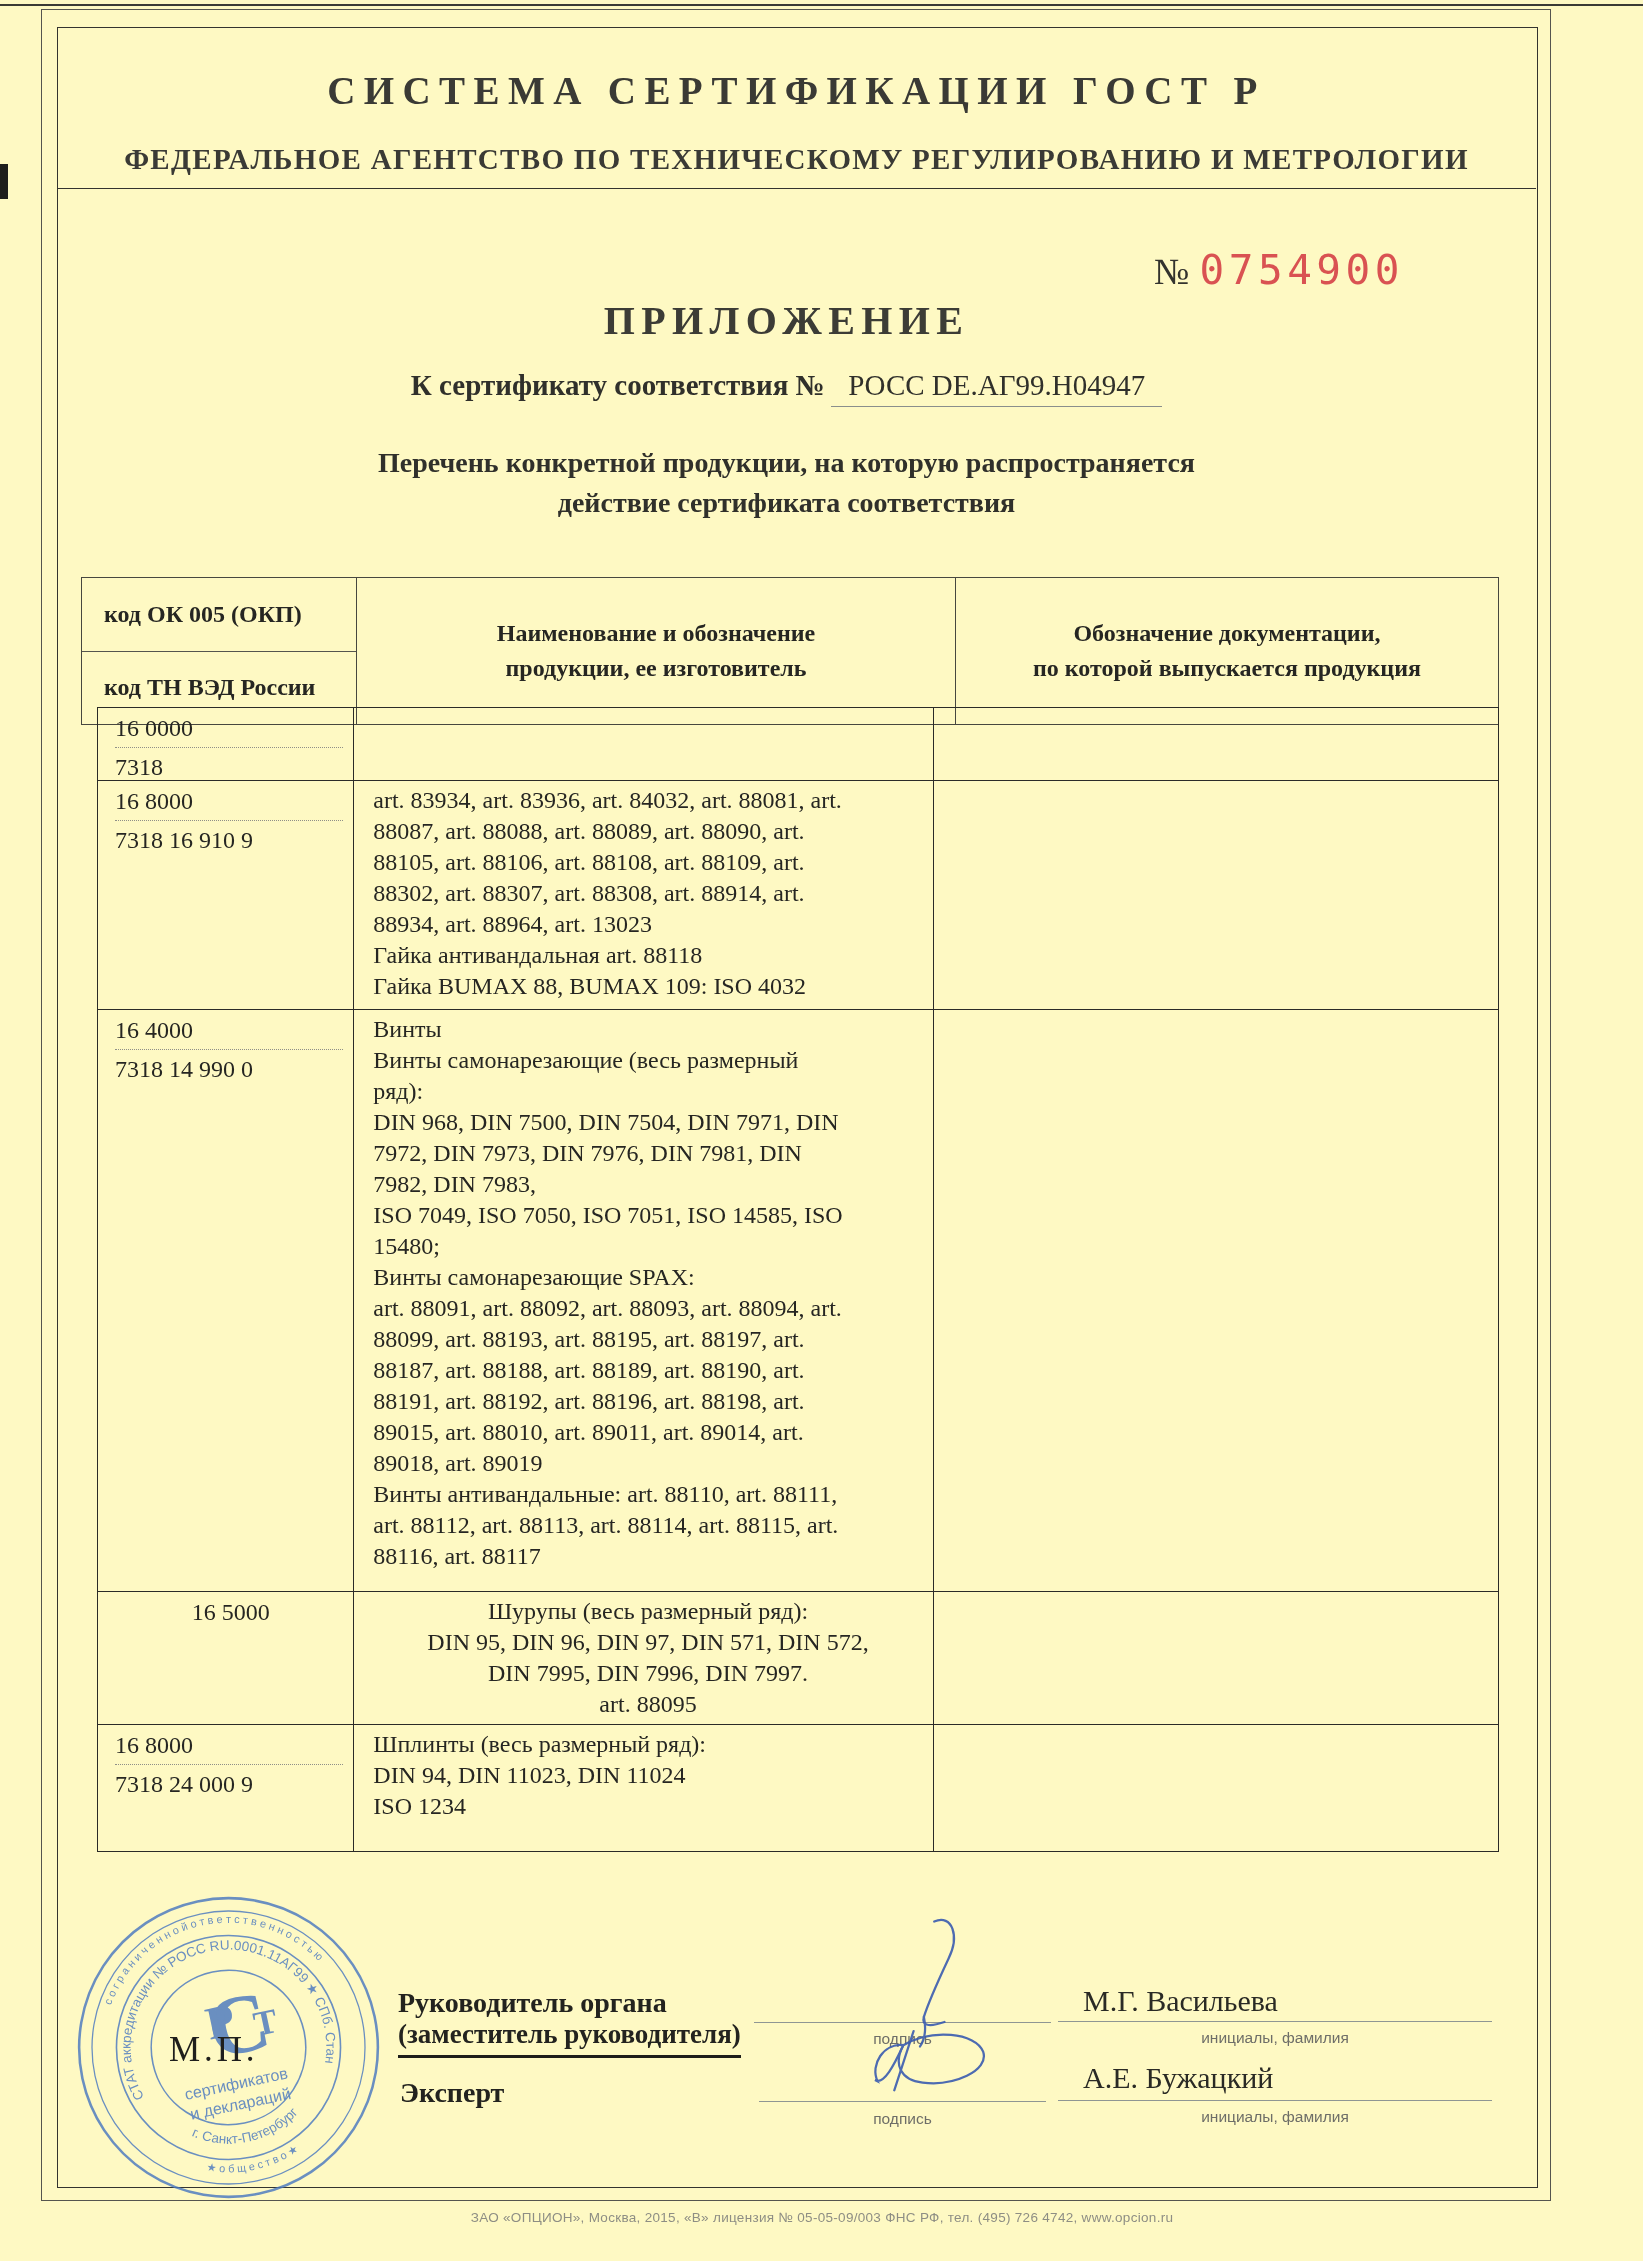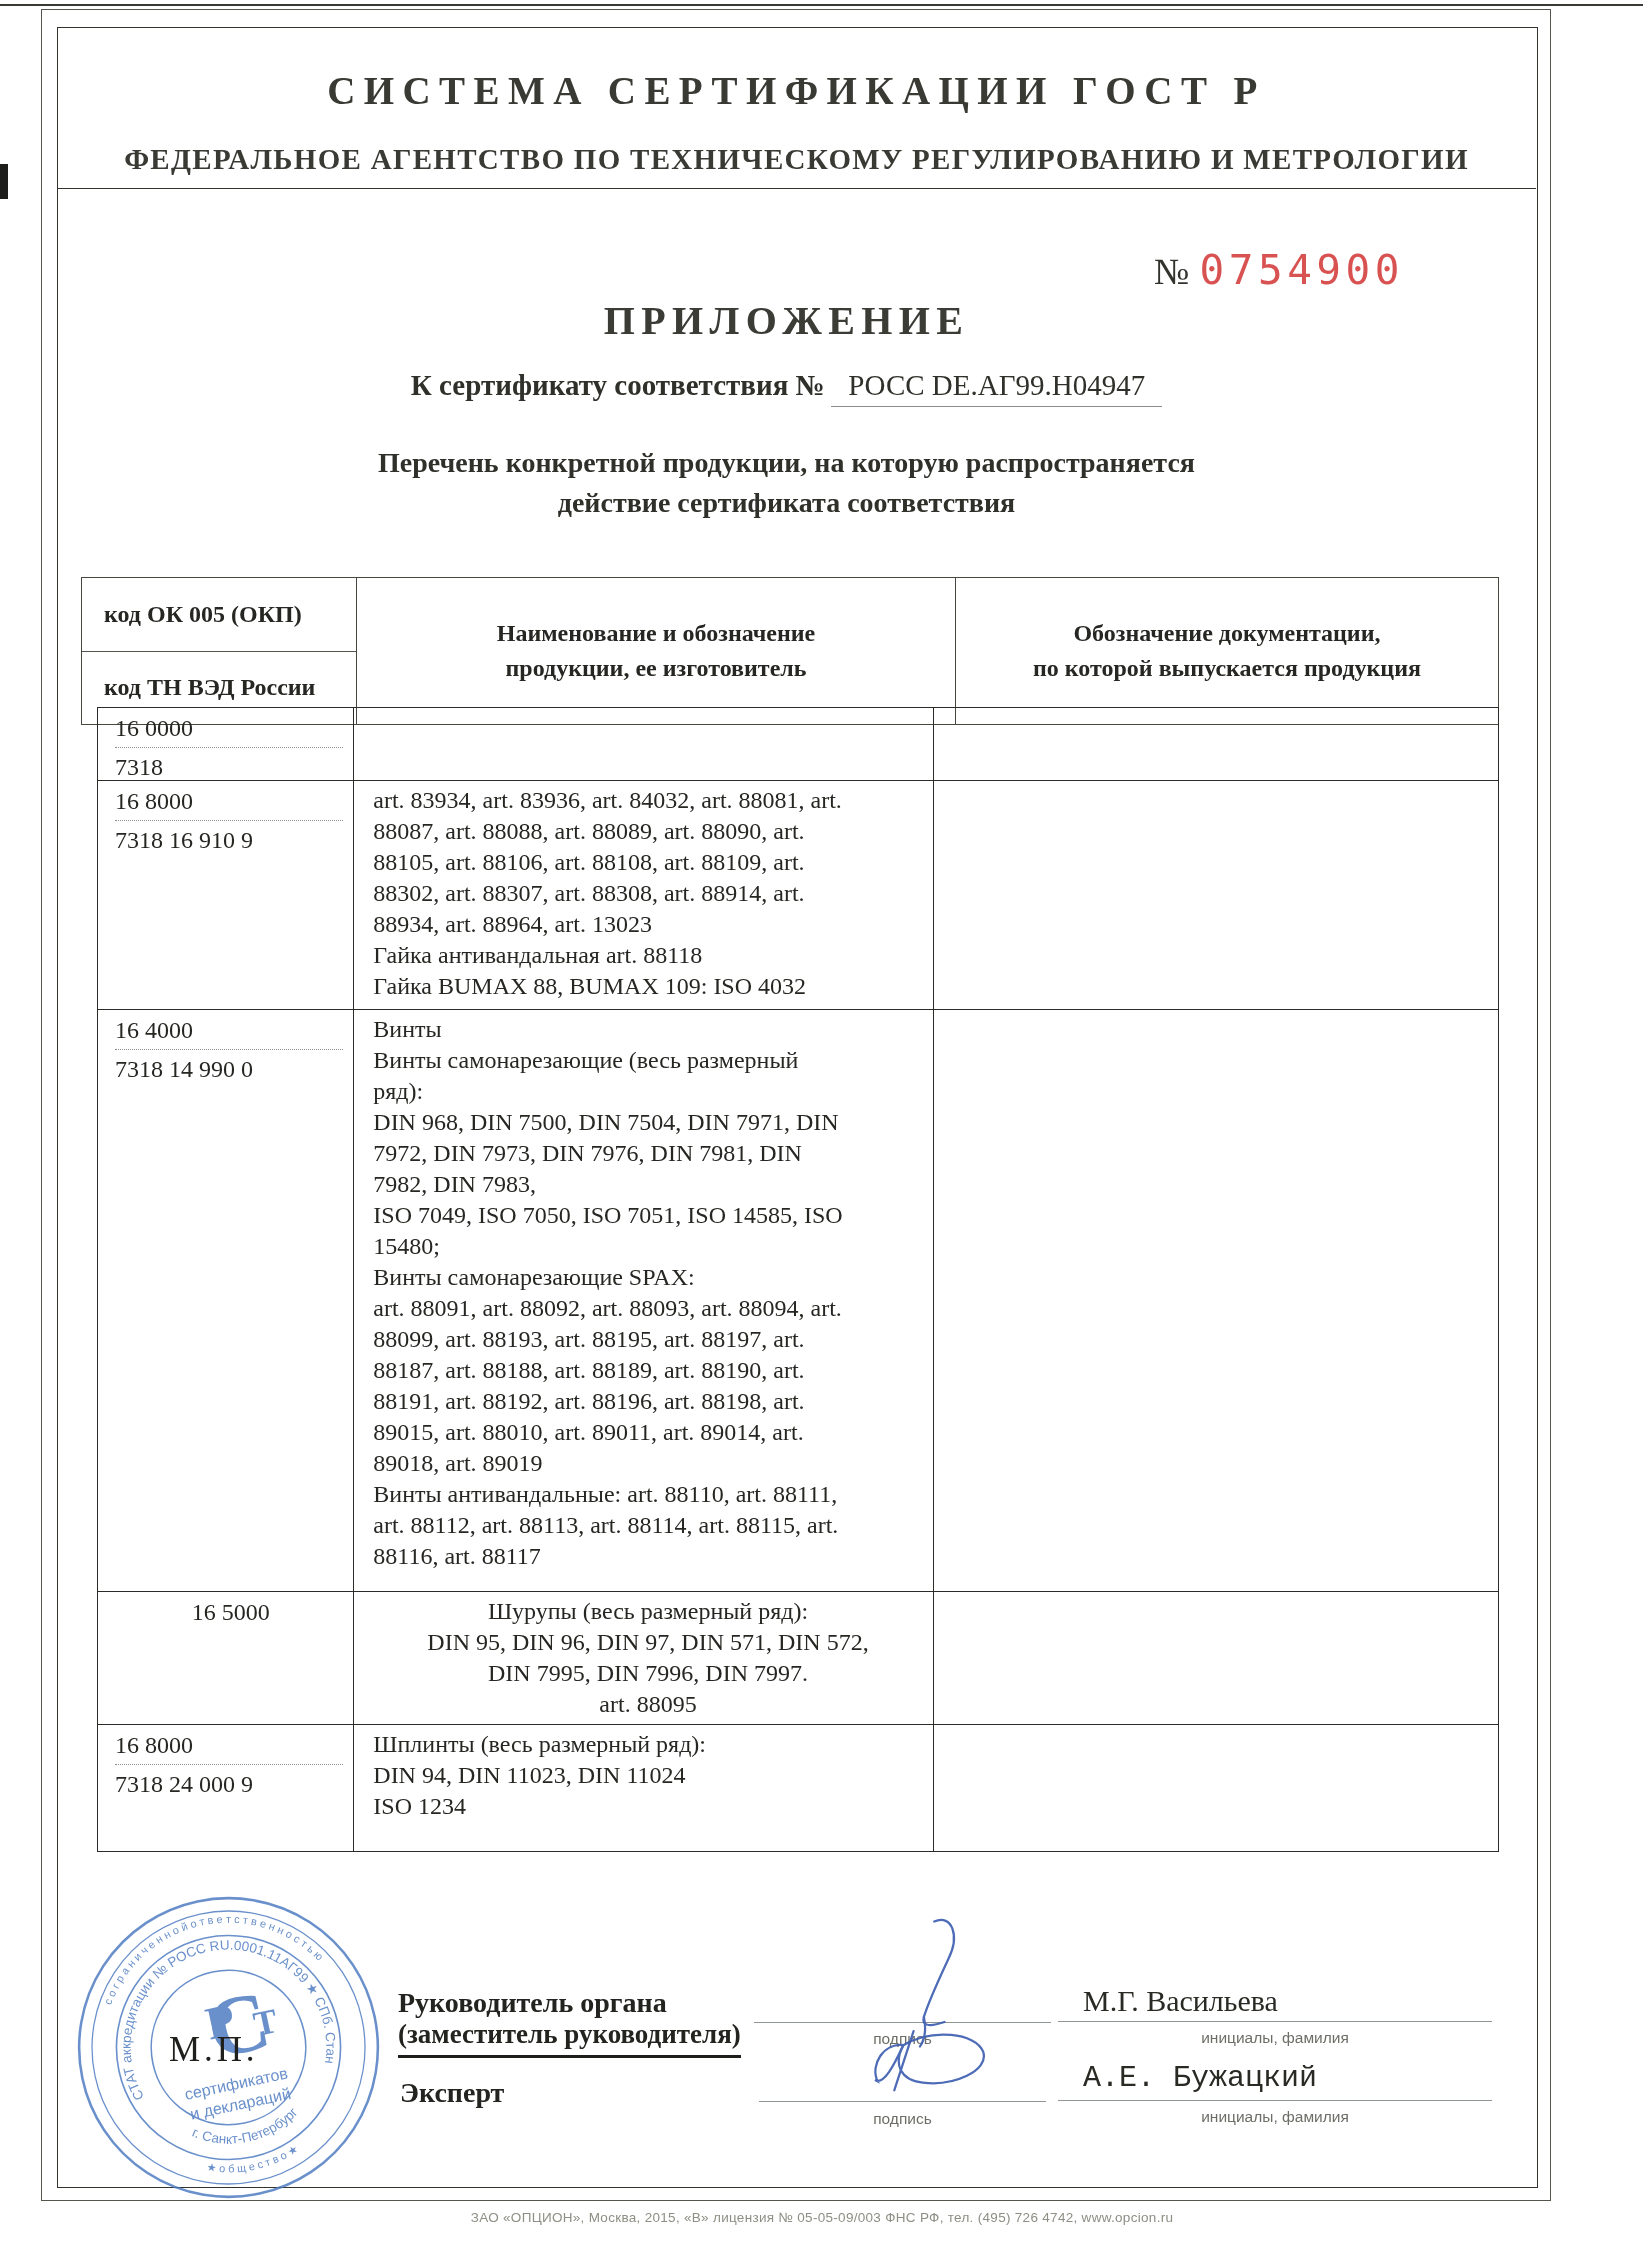--- a/index.html
+++ b/index.html
@@ -1,18 +1,18 @@
 <!DOCTYPE html>
 <html style="font-size:10.3px"><head>
 <meta charset="utf-8">
 <style>
   html,body{margin:0;padding:0;background:#d8d8d4;}
   .page{
     position:relative; width:1644px; height:2261px;
-    background:#ffffff;
+    background:#fef9c3;
     font-family:"Liberation Serif", serif;
     color:#262622; overflow:hidden;
   }
   .topline{position:absolute;left:0;top:3.9px;width:1644px;height:2.6px;background:#3a3a34;}
   .scan-mark{position:absolute;left:0;top:164px;width:8.4px;height:35px;background:#1e1e1c;}
   .outer-box{position:absolute;left:41px;top:9px;width:1508px;height:2190px;border:1.3px solid #55554e;}
   .inner-box{position:absolute;left:57px;top:27px;width:1479px;height:2159px;border:1.9px solid #34342f;}
   .masthead{position:absolute;left:57px;top:27px;width:1479px;height:161px;border-bottom:1.9px solid #34342f;text-align:center;}
   .mast1{margin-top:41px;font-size:39px;font-weight:bold;letter-spacing:8.4px;color:#3a3a35;}
   .mast2{margin-top:30px;font-size:29px;font-weight:bold;letter-spacing:1.3px;color:#3a3a35;}
@@ -56,21 +56,21 @@
   .l2{left:759px;top:2101px;width:287px;}
   .nline1{left:1058px;top:2021px;width:434px;}
   .nline2{left:1058px;top:2100px;width:434px;}
   .sig-caption{position:absolute;font-family:"Liberation Sans", sans-serif;font-size:15.5px;color:#6e6e68;text-align:center;}
   .cap1{left:754px;top:2030px;width:297px;}
   .cap2{left:759px;top:2110px;width:287px;}
   .ncap1{left:1058px;top:2029px;width:434px;}
   .ncap2{left:1058px;top:2108px;width:434px;}
   .sig-name{position:absolute;font-size:30px;color:#2a2a25;}
   .name1{left:1083px;top:1984px;}
-  .name2{left:1083px;top:2061px;font-family:Liberation Mono, monospace;}
+  .name2{left:1083px;top:2061px;}
   .mp-mark{position:absolute;left:169px;top:2030px;font-size:35px;letter-spacing:3.9px;color:#1f1f1c;z-index:6;}
   .stamp{position:absolute;left:74px;top:1893px;width:309px;height:309px;z-index:5;}
   .signature-svg{position:absolute;left:741px;top:1902px;width:322px;height:213px;z-index:5;}
   .footer{position:absolute;left:0;top:2210px;width:1644px;text-align:center;
     font-family:"Liberation Sans", sans-serif;font-size:13.5px;letter-spacing:0.3px;color:#8e8e84;}
 </style>
 </head>
 <body>
 
 <div class="page">

